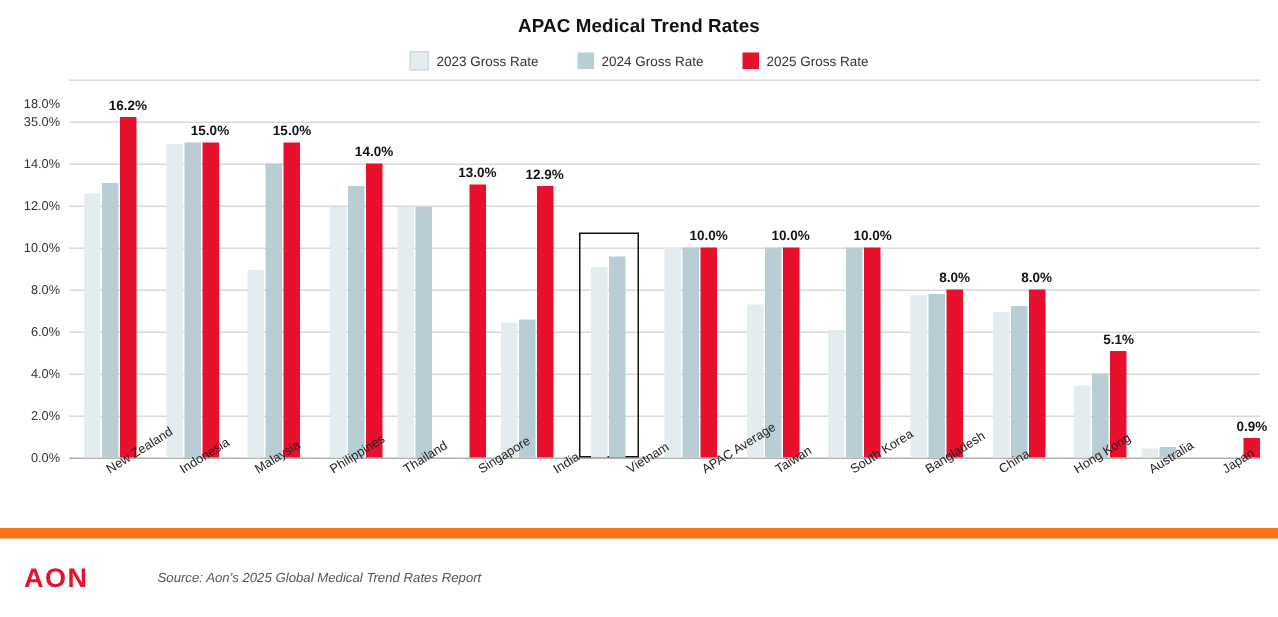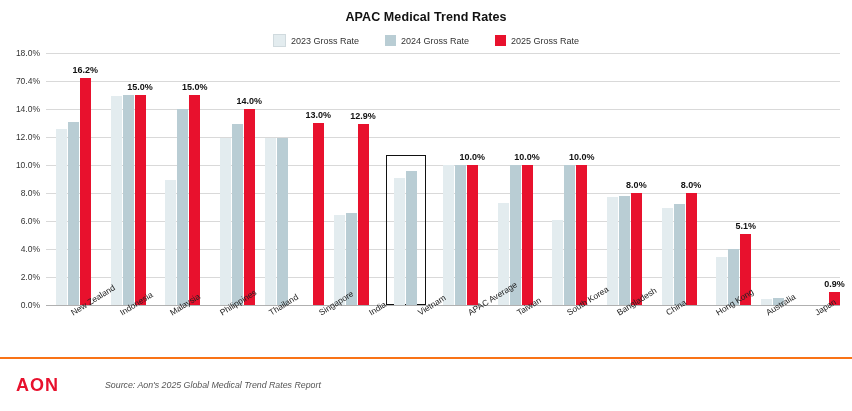--- a/index.html
+++ b/index.html
@@ -148,21 +148,21 @@
     text-align: right;
     direction: rtl;
   }
   .x-label span { direction: ltr; unicode-bidi: embed; }
   .footer {
     position: absolute;
     left: 0;
     right: 0;
     bottom: 0;
     height: 52px;
-    border-top: 2px solid #f97316;
+    border-top: 7px solid #f97316;
     display: flex;
     align-items: center;
   }
   .aon-logo {
     margin-left: 16px;
     font-size: 18px;
     font-weight: bold;
     letter-spacing: 1px;
     color: #e8112d;
     font-family: "Liberation Sans", sans-serif;
@@ -197,22 +197,22 @@
 <div class="plot-wrap">
   <div class="y-axis" id="y-axis">
       <div class="y-tick" style="top: 252px;">0.0%</div>
       <div class="y-tick" style="top: 224px; text-align: center;">2.0%</div>
       <div class="y-tick" style="top: 196px;">4.0%</div>
       <div class="y-tick" style="top: 168px;">6.0%</div>
       <div class="y-tick" style="top: 140px;">8.0%</div>
       <div class="y-tick" style="top: 112px;">10.0%</div>
       <div class="y-tick" style="top: 84px;">12.0%</div>
       <div class="y-tick" style="top: 56px;">14.0%</div>
-      <div class="y-tick" style="top: 28px;">70.4%</div>
-      <div class="y-tick" style="top: 0px;">18.0%</div>
+      <div class="y-tick" style="top: 28px;">35.0%</div>
+      <div class="y-tick" style="top: 16px;">18.0%</div>
     </div>
   <div id="gridlines">
       <div class="gridline base" style="top: 252px;"></div>
       <div class="gridline" style="top: 224px;"></div>
       <div class="gridline" style="top: 196px;"></div>
       <div class="gridline" style="top: 168px;"></div>
       <div class="gridline" style="top: 140px;"></div>
       <div class="gridline" style="top: 112px;"></div>
       <div class="gridline" style="top: 84px;"></div>
       <div class="gridline" style="top: 56px;"></div>

